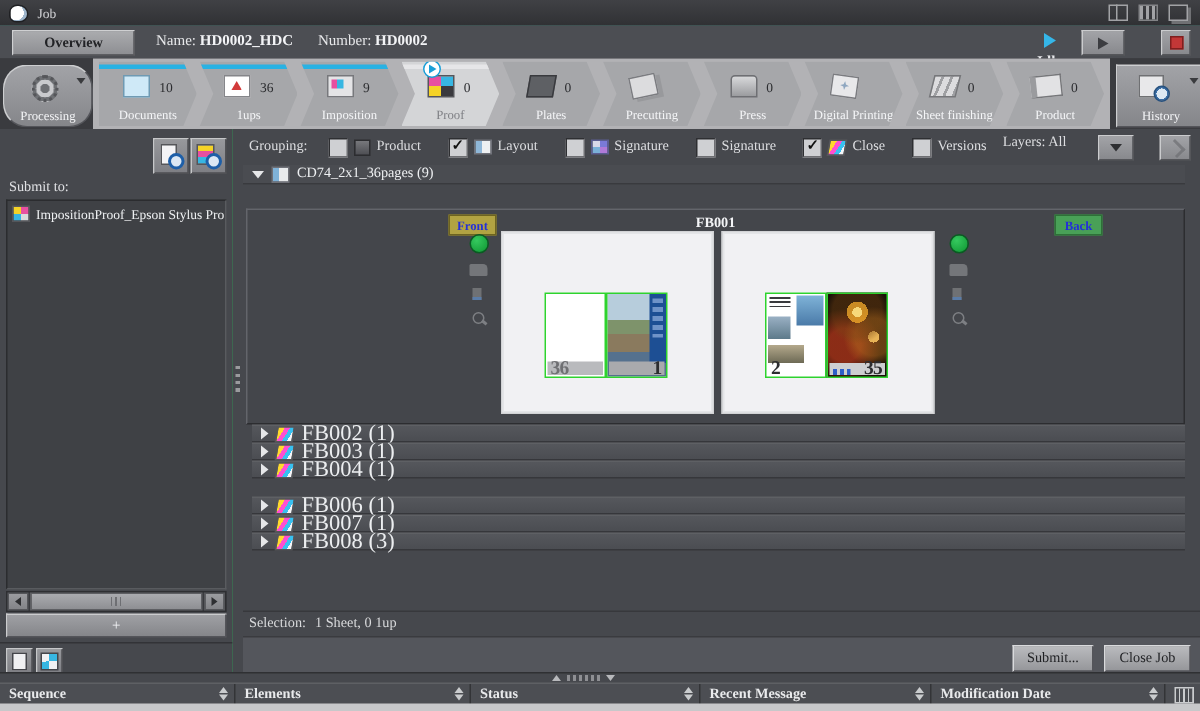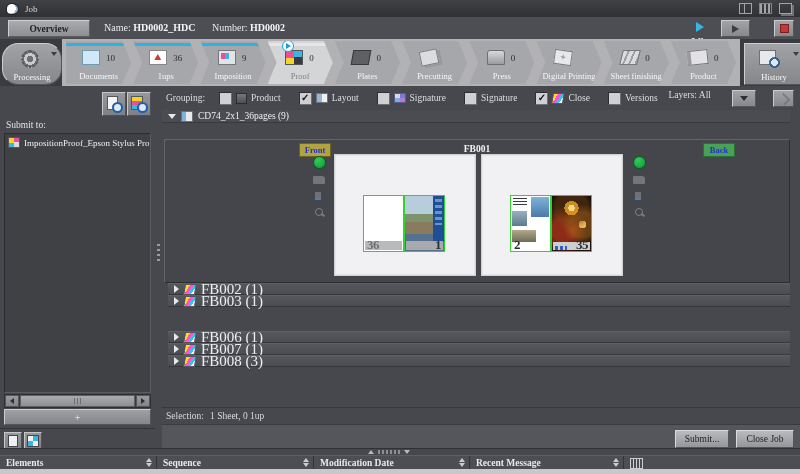--- a/index.html
+++ b/index.html
@@ -488,20 +488,25 @@
     <div class="sheet-row" style="top:197px;">
       <span class="tri-r"></span>
       <span class="sheet-icon"></span>
       <span>FB002 (1)</span>
     </div>
     <div class="sheet-row" style="top:209px;">
       <span class="tri-r"></span>
       <span class="sheet-icon"></span>
       <span>FB003 (1)</span>
     </div>
+    <div class="sheet-row" style="top:221px;">
+      <span class="tri-r"></span>
+      <span class="sheet-icon"></span>
+      <span>FB004 (1)</span>
+    </div>
     <div class="sheet-row" style="top:245px;">
       <span class="tri-r"></span>
       <span class="sheet-icon"></span>
       <span>FB006 (1)</span>
     </div>
     <div class="sheet-row" style="top:257px;">
       <span class="tri-r"></span>
       <span class="sheet-icon"></span>
       <span>FB007 (1)</span>
     </div>
@@ -525,47 +530,54 @@
   <div class="abs fsplit">
     <span class="fhandle">
       <span class="fh-up"></span>
       <span class="fh-grip"></span>
       <span class="fh-dn"></span>
     </span>
   </div>
 
   <div class="abs thead">
     <div class="th" style="width:157px;">
+      <span>Sequence</span>
+      <span class="sort">
+          <i class="u"></i>
+          <i class="d"></i>
+        </span>
+    </div>
+    <div class="th" style="width:157px;">
       <span>Elements</span>
       <span class="sort">
           <i class="u"></i>
           <i class="d"></i>
         </span>
     </div>
-    <div class="th" style="width:157px;">
-      <span>Sequence</span>
+    <div class="th" style="width:153px;">
+      <span>Status</span>
+      <span class="sort">
+          <i class="u"></i>
+          <i class="d"></i>
+        </span>
+    </div>
+    <div class="th" style="width:154px;">
+      <span>Recent Message</span>
       <span class="sort">
           <i class="u"></i>
           <i class="d"></i>
         </span>
     </div>
     <div class="th" style="width:156px;">
       <span>Modification Date</span>
       <span class="sort">
           <i class="u"></i>
           <i class="d"></i>
         </span>
     </div>
-    <div class="th" style="width:154px;">
-      <span>Recent Message</span>
-      <span class="sort">
-          <i class="u"></i>
-          <i class="d"></i>
-        </span>
-    </div>
     <div class="th" style="width:22px;border-right:none;">
       <span class="th-ico" style="margin-left:0;"></span>
     </div>
   </div>
 
   <div class="abs bstrip"></div>
 
 </div>
 
 </body></html>

